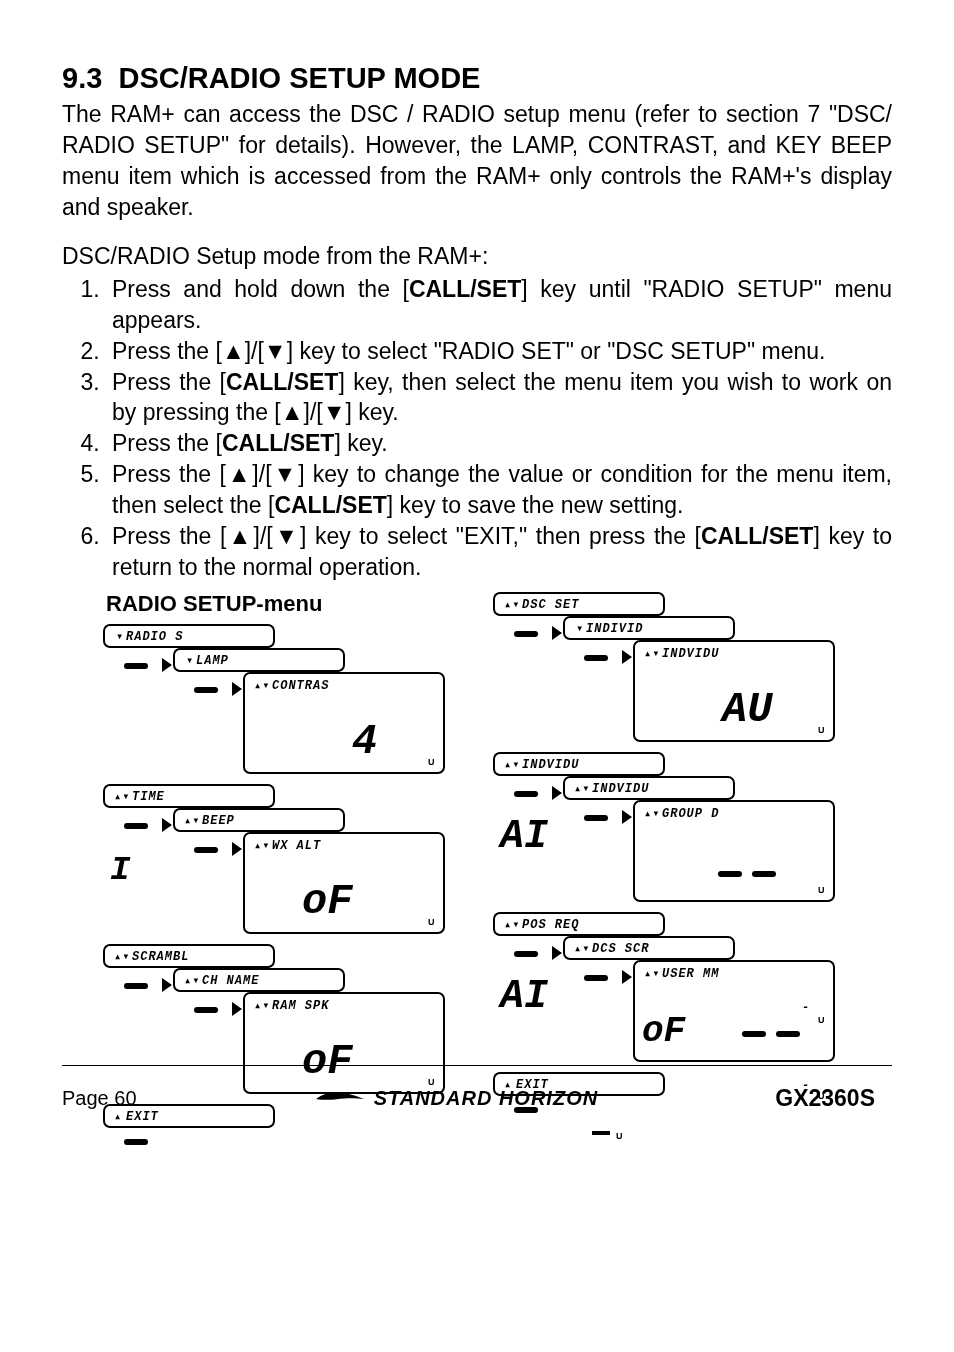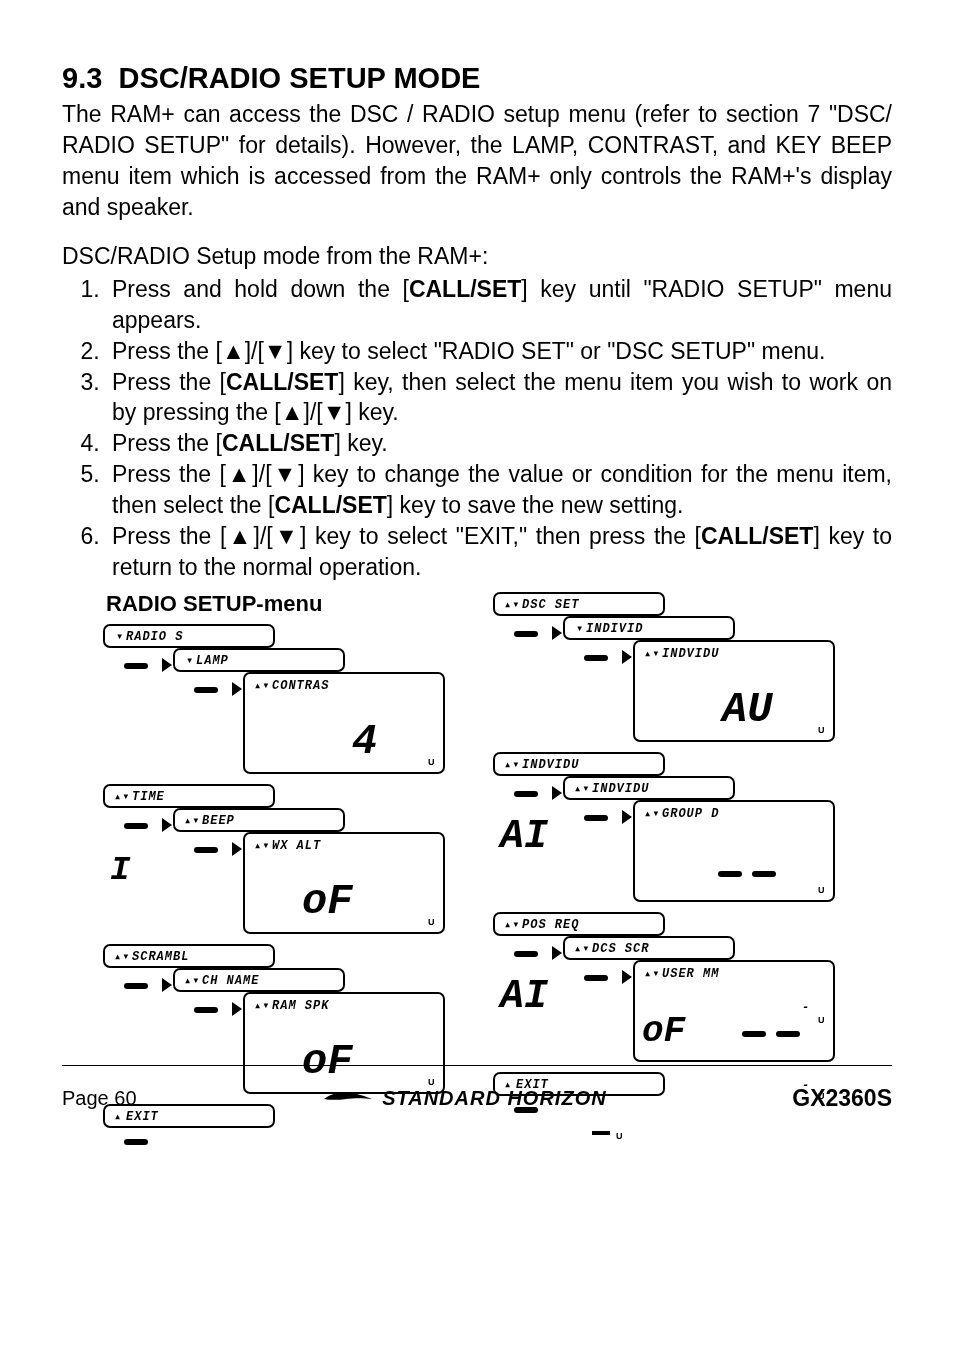--- a/index.html
+++ b/index.html
@@ -59,21 +59,21 @@
     margin-left: 4px;
   }
   .menu-diagram {
     width: 350px;
     height: 555px;
   }
 
   .footer {
     position: absolute;
     left: 0;
-    right: 0;
+    right: 17px;
     bottom: 40px;
     display: flex;
     align-items: center;
     justify-content: space-between;
     padding: 0 62px;
   }
   .footer-left {
     font-size: 20px;
   }
   .footer-right {

